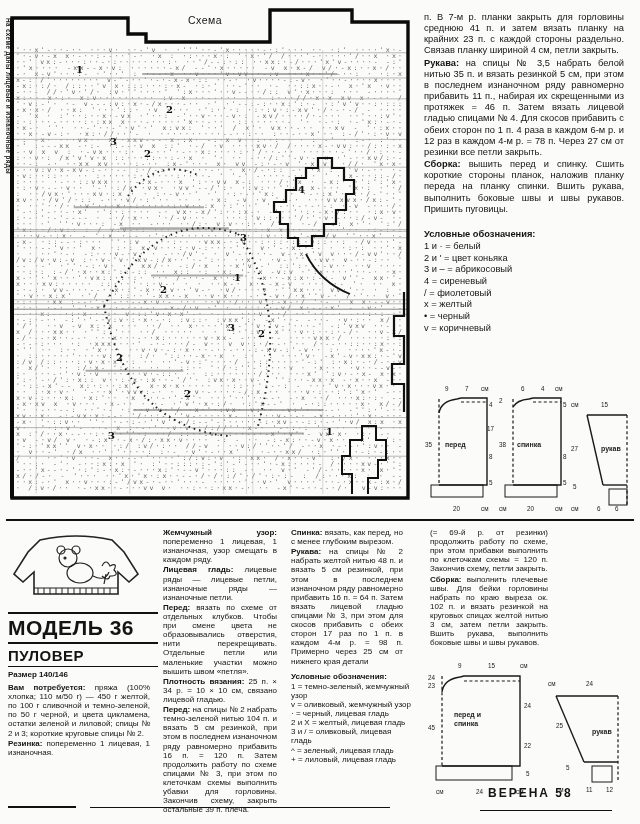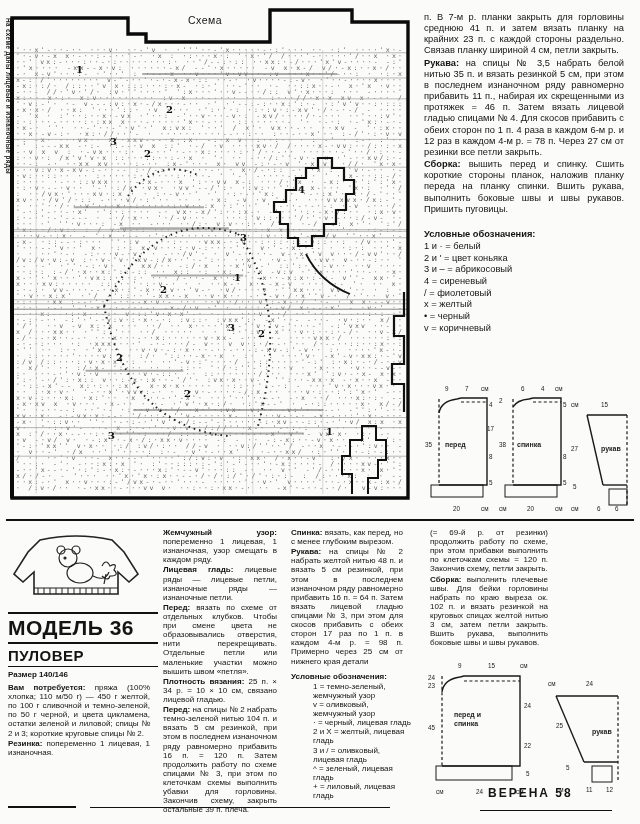--- a/index.html
+++ b/index.html
@@ -34,21 +34,21 @@
   #col1{left:8px;width:150px;}
   #col2{left:163px;width:122px;}
   #col3{left:291px;width:120px;}
   #col4{left:430px;width:126px;}
   #model-name{font-size:21px;font-weight:800;letter-spacing:.5px;margin:2px 0 1px 0;}
   #product-name{font-size:15px;font-weight:800;letter-spacing:.5px;margin:3px 0 2px 0;}
   #size-line{font-size:8px;font-weight:700;margin:3px 0 4px 0;}
   .sep{height:2px;background:#111;margin:2px 0;}
   .sep.thin{height:1px;}
   #col3 .legend-title{font-size:8px;margin-top:6px;}
-  #col3 .legend-line{font-size:8px;line-height:1.14;margin-left:22px;}
+  #col3 .legend-line{font-size:8px;line-height:1.14;}
   #footer{left:488px;top:786px;font-size:12px;font-weight:800;letter-spacing:2px;}
 </style>
 </head>
 <body>
 
 <div id="page">
 
   <div class="abs" id="chart-wrap">
     <svg width="408" height="500" viewBox="0 0 408 500">
       <g id="chart-noise">

